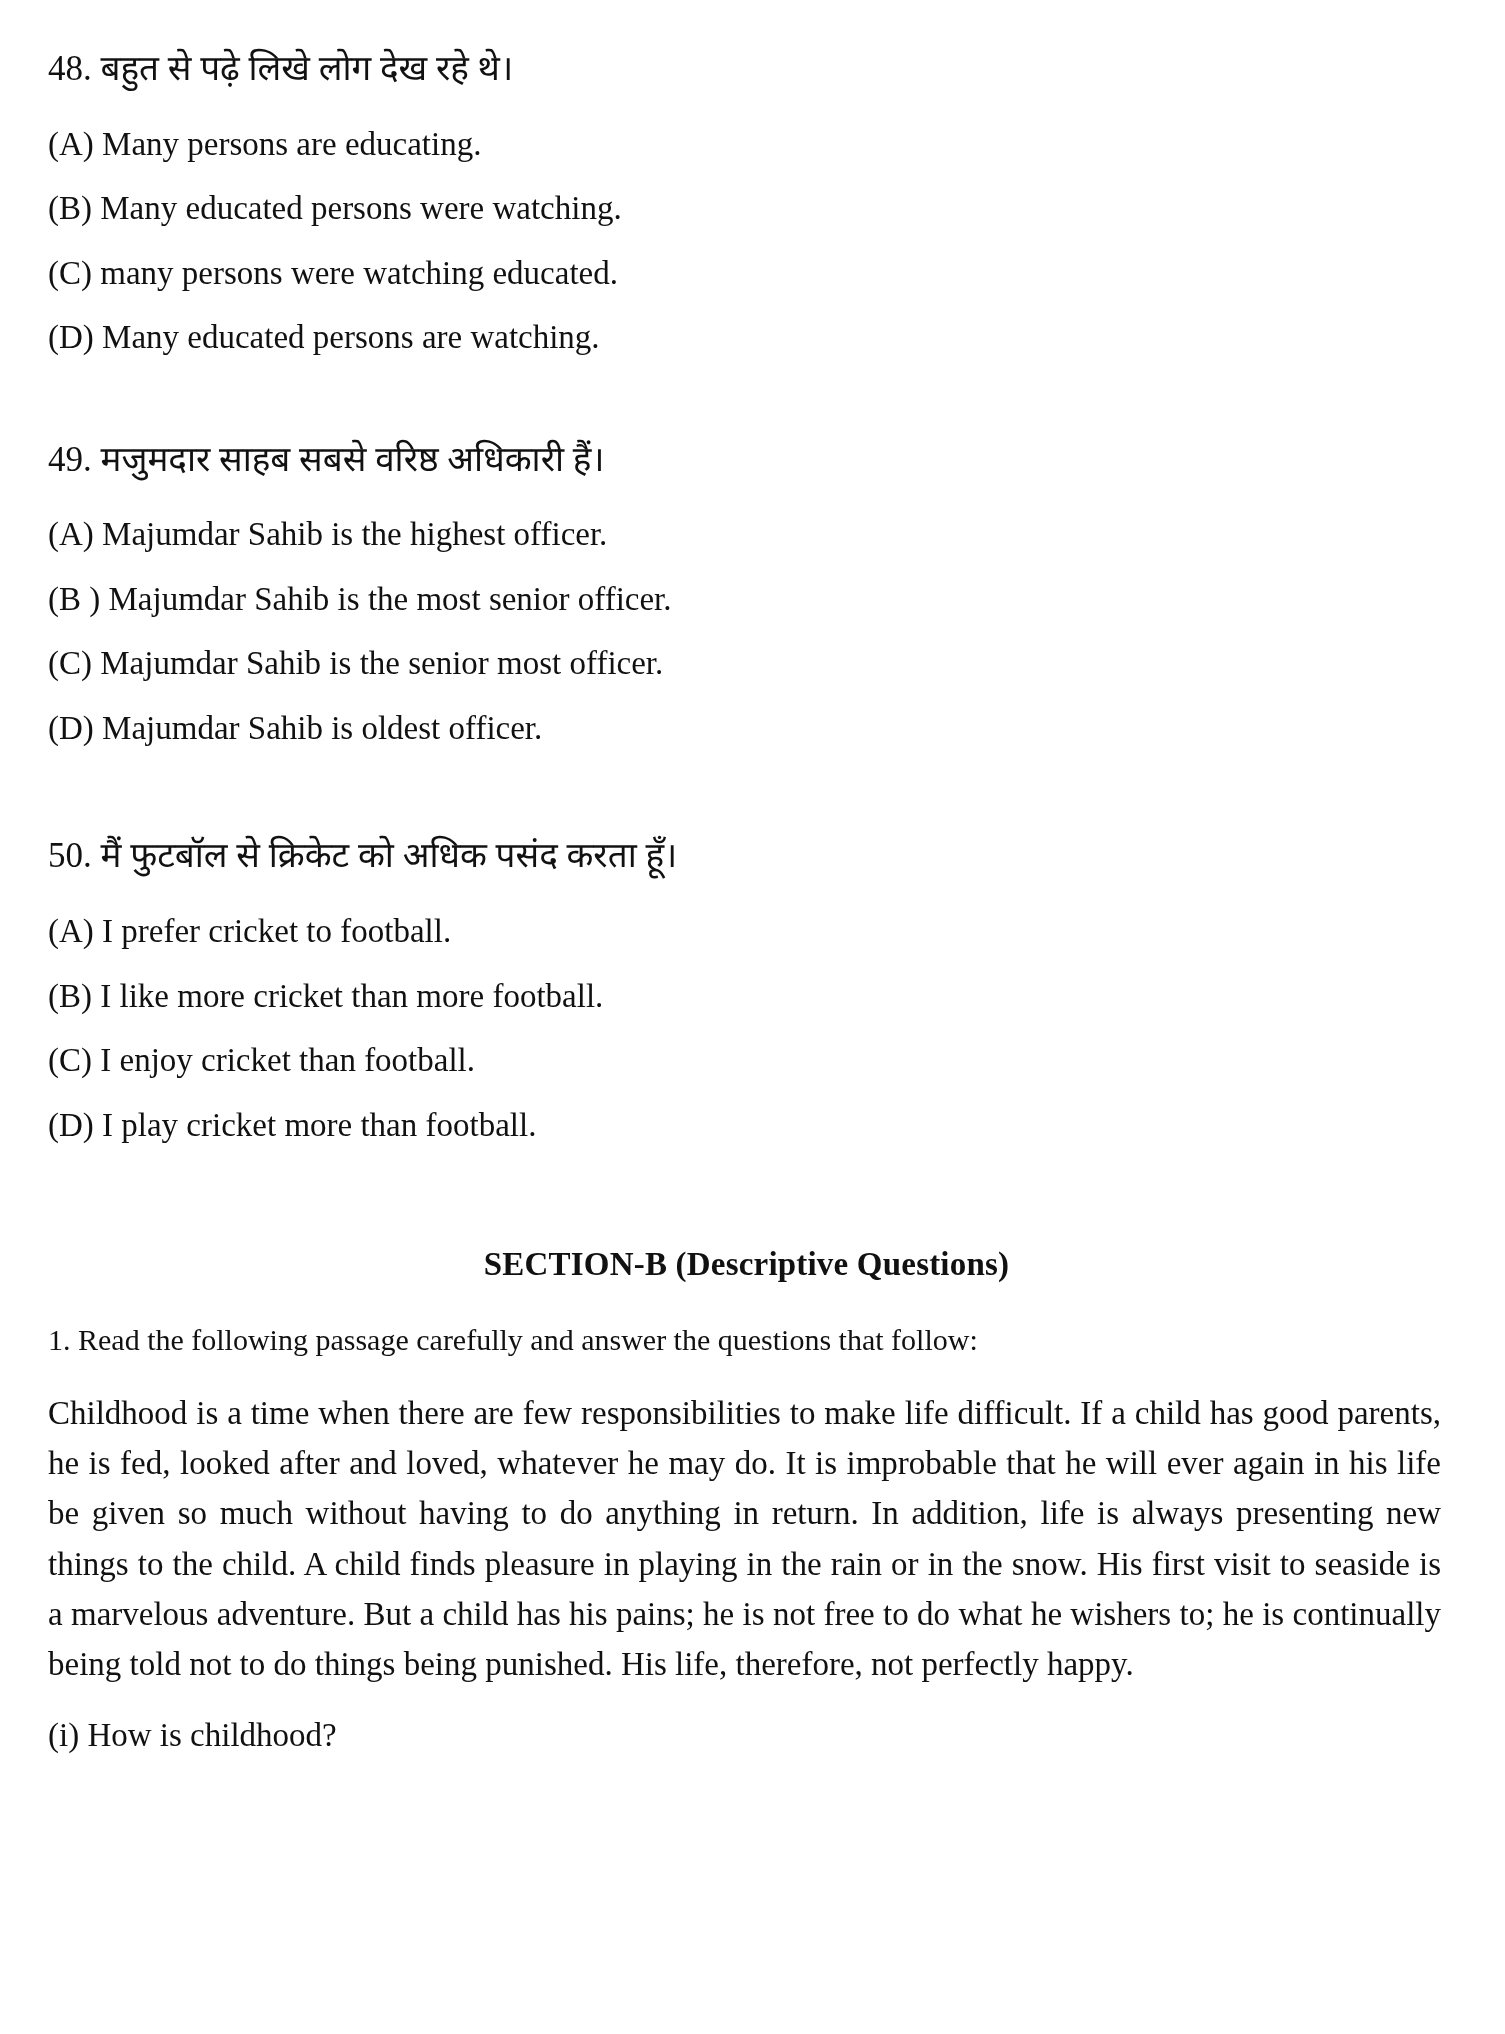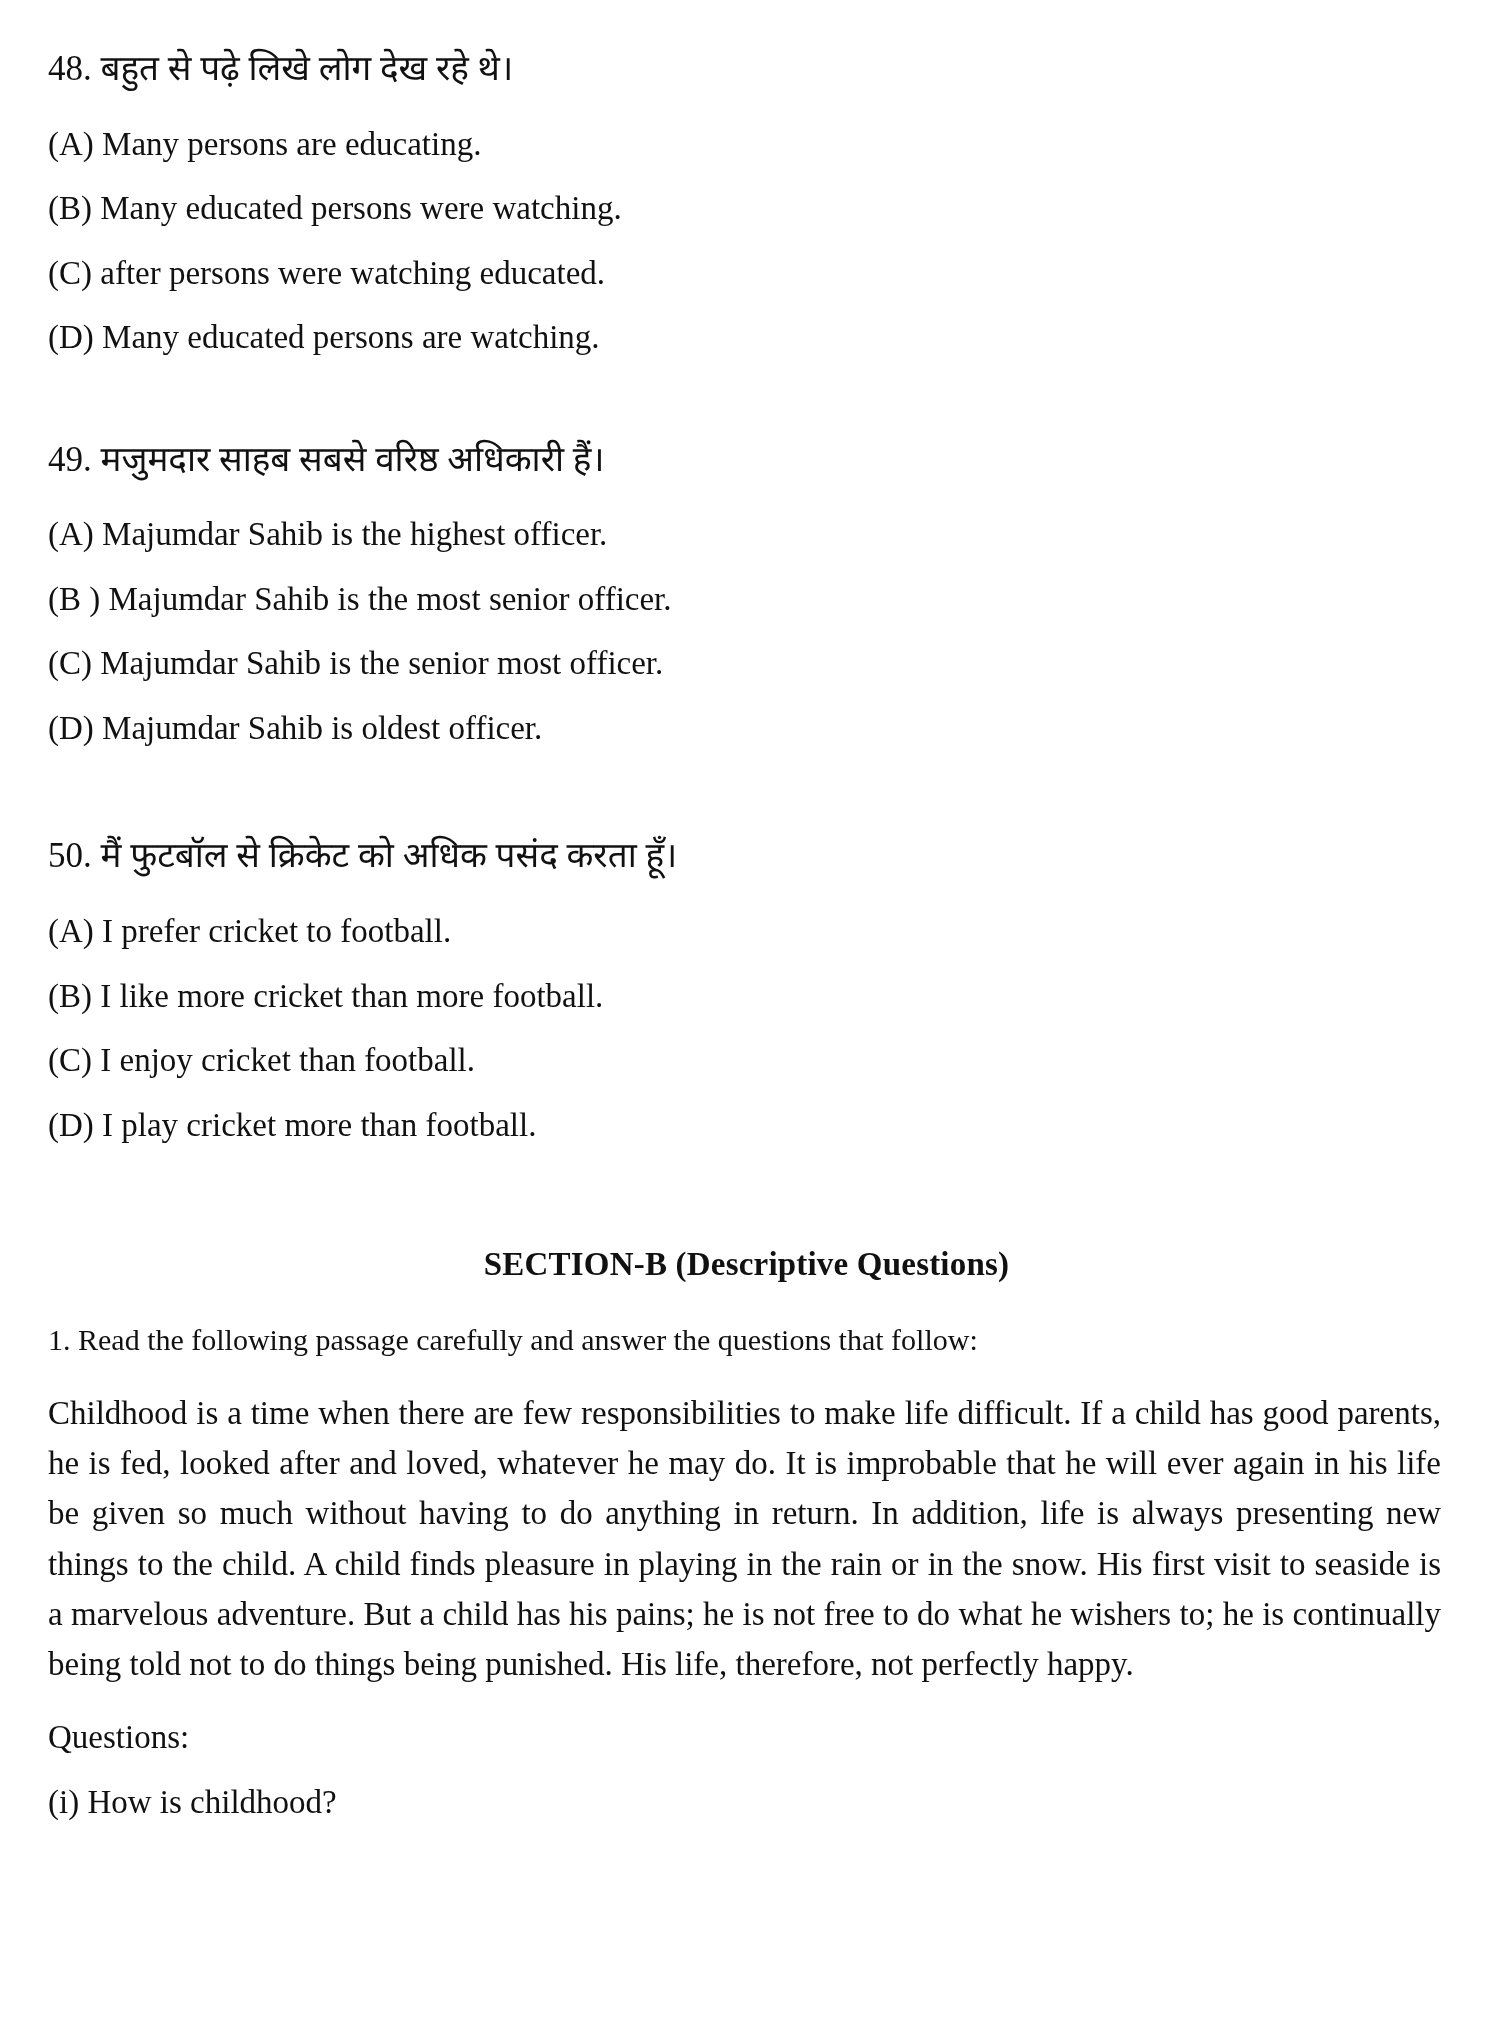--- a/index.html
+++ b/index.html
@@ -85,21 +85,21 @@
 
 <div class="page">
 
   <div class="mcq-block" id="mcq-48">
     <div class="q-stem">
       <span>48.</span>
       <span class="devanagari">बहुत से पढ़े लिखे लोग देख रहे थे।</span>
     </div>
     <div class="opt">(A) Many persons are educating.</div>
     <div class="opt">(B) Many educated persons were watching.</div>
-    <div class="opt">(C) after persons were watching educated.</div>
+    <div class="opt">(C) many persons were watching educated.</div>
     <div class="opt">(D) Many educated persons are watching.</div>
   </div>
 
   <div class="mcq-block" id="mcq-49">
     <div class="q-stem">
       <span>49.</span>
       <span class="devanagari">मजुमदार साहब सबसे वरिष्ठ अधिकारी हैं।</span>
     </div>
     <div class="opt">(A) Majumdar Sahib is the highest officer.</div>
     <div class="opt">(B ) Majumdar Sahib is the most senior officer.</div>
@@ -117,17 +117,16 @@
     <div class="opt">(C) I enjoy cricket than football.</div>
     <div class="opt">(D) I play cricket more than football.</div>
   </div>
 
   <div class="section-heading">SECTION-B (Descriptive Questions)</div>
 
   <div class="instruction">1. Read the following passage carefully and answer the questions that follow:</div>
 
   <div class="passage">Childhood is a time when there are few responsibilities to make life difficult. If a child has good parents, he is fed, looked after and loved, whatever he may do. It is improbable that he will ever again in his life be given so much without having to do anything in return. In addition, life is always presenting new things to the child. A child finds pleasure in playing in the rain or in the snow. His first visit to seaside is a marvelous adventure. But a child has his pains; he is not free to do what he wishers to; he is continually being told not to do things being punished. His life, therefore, not perfectly happy.</div>
 
-  <div class="questions-label">Questions:</div>
 
   <div class="sub-question">(i) How is childhood?</div>
 
 </div>
 
 </body></html>

